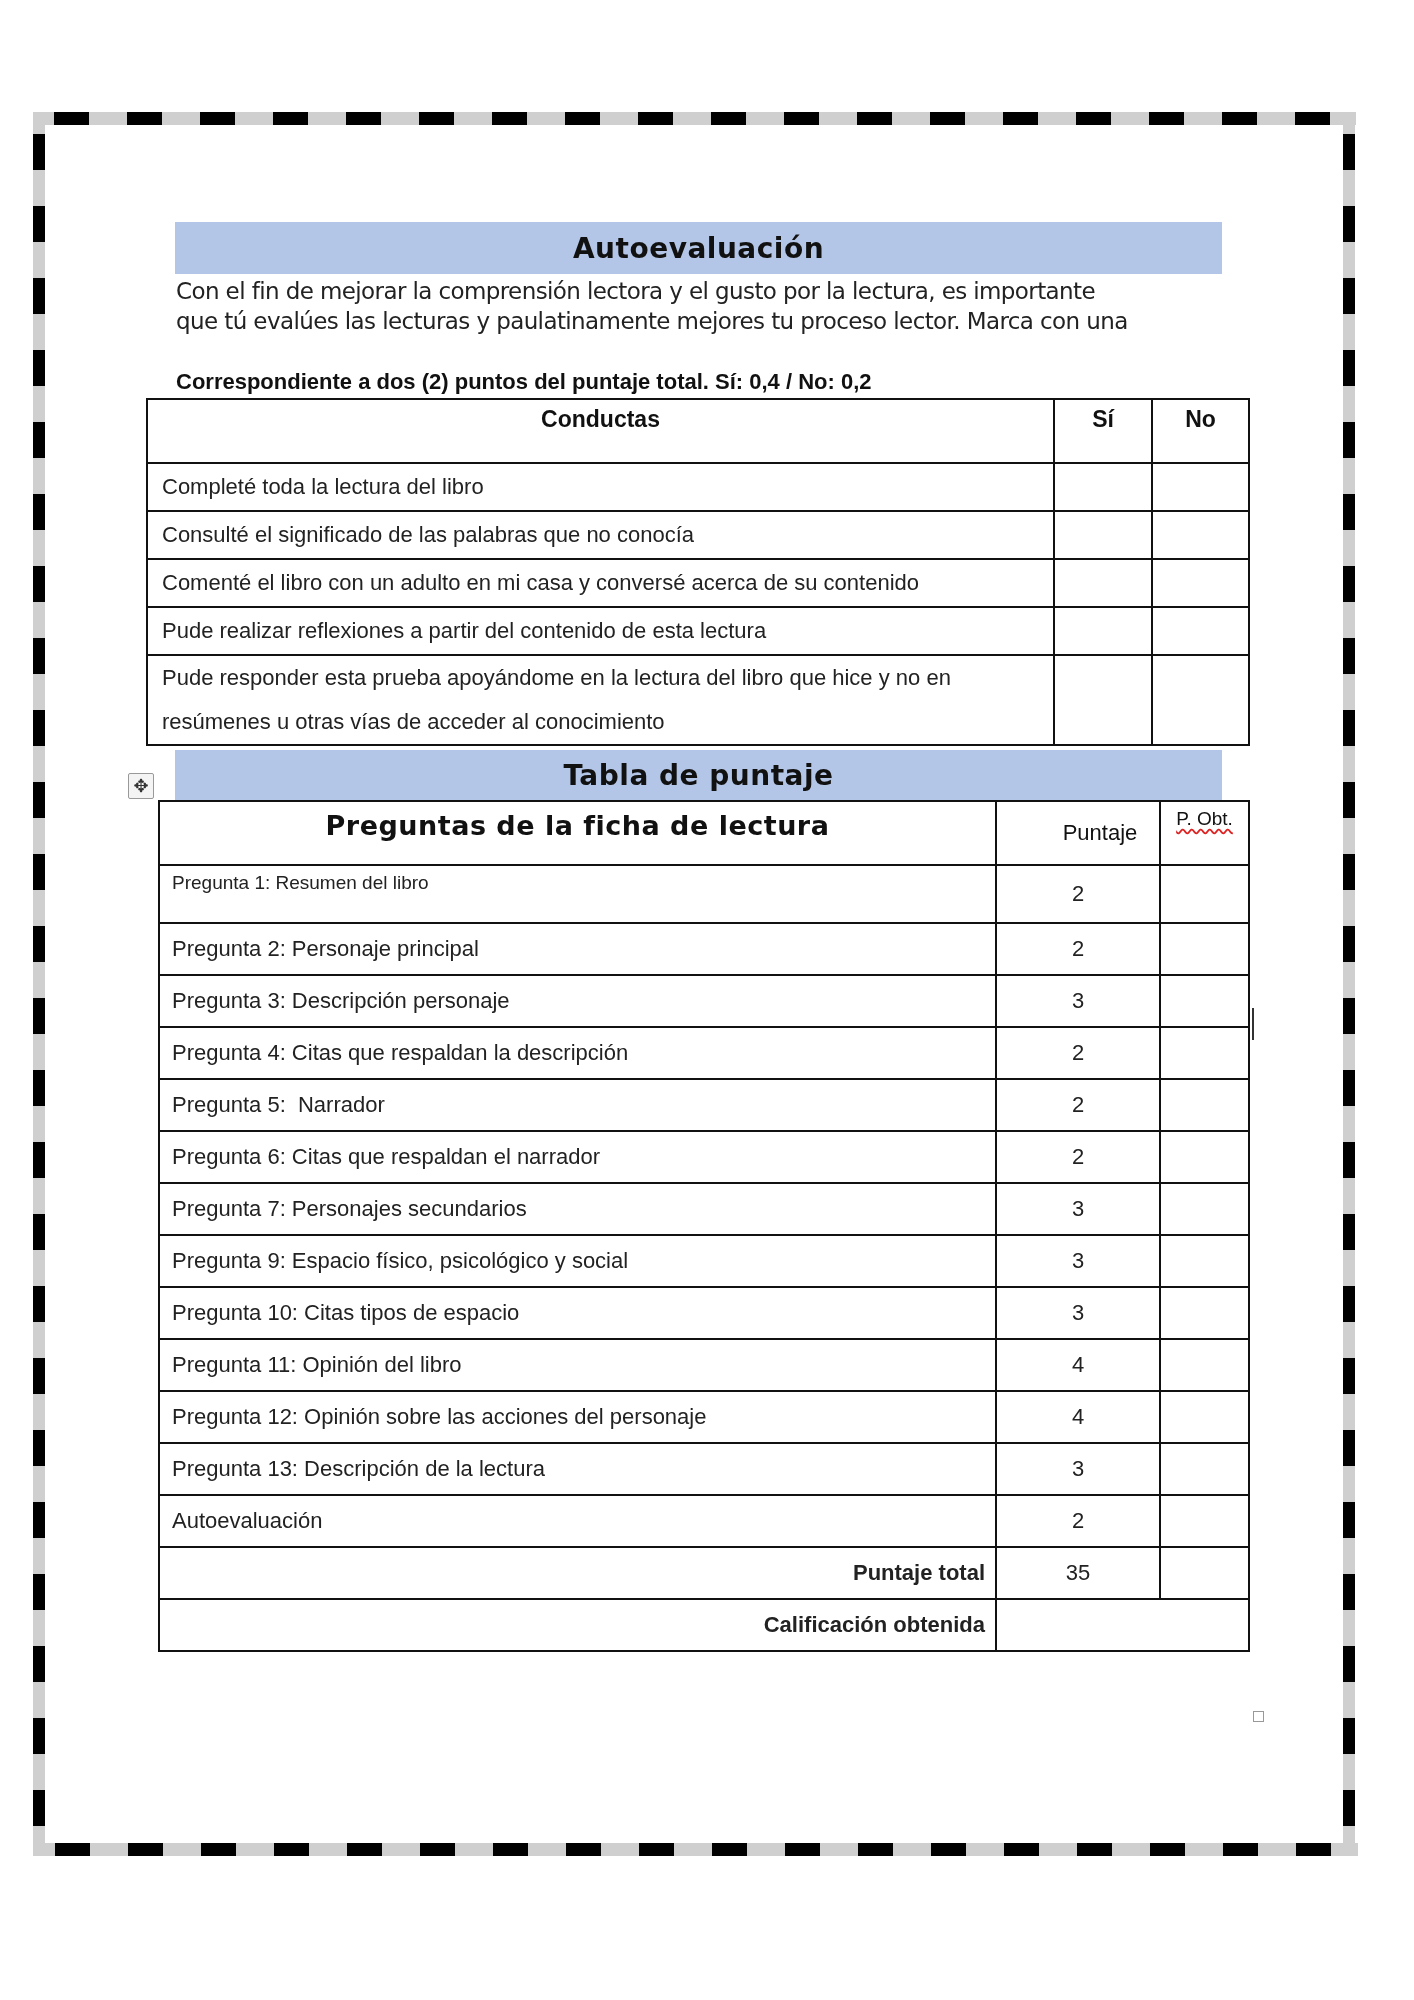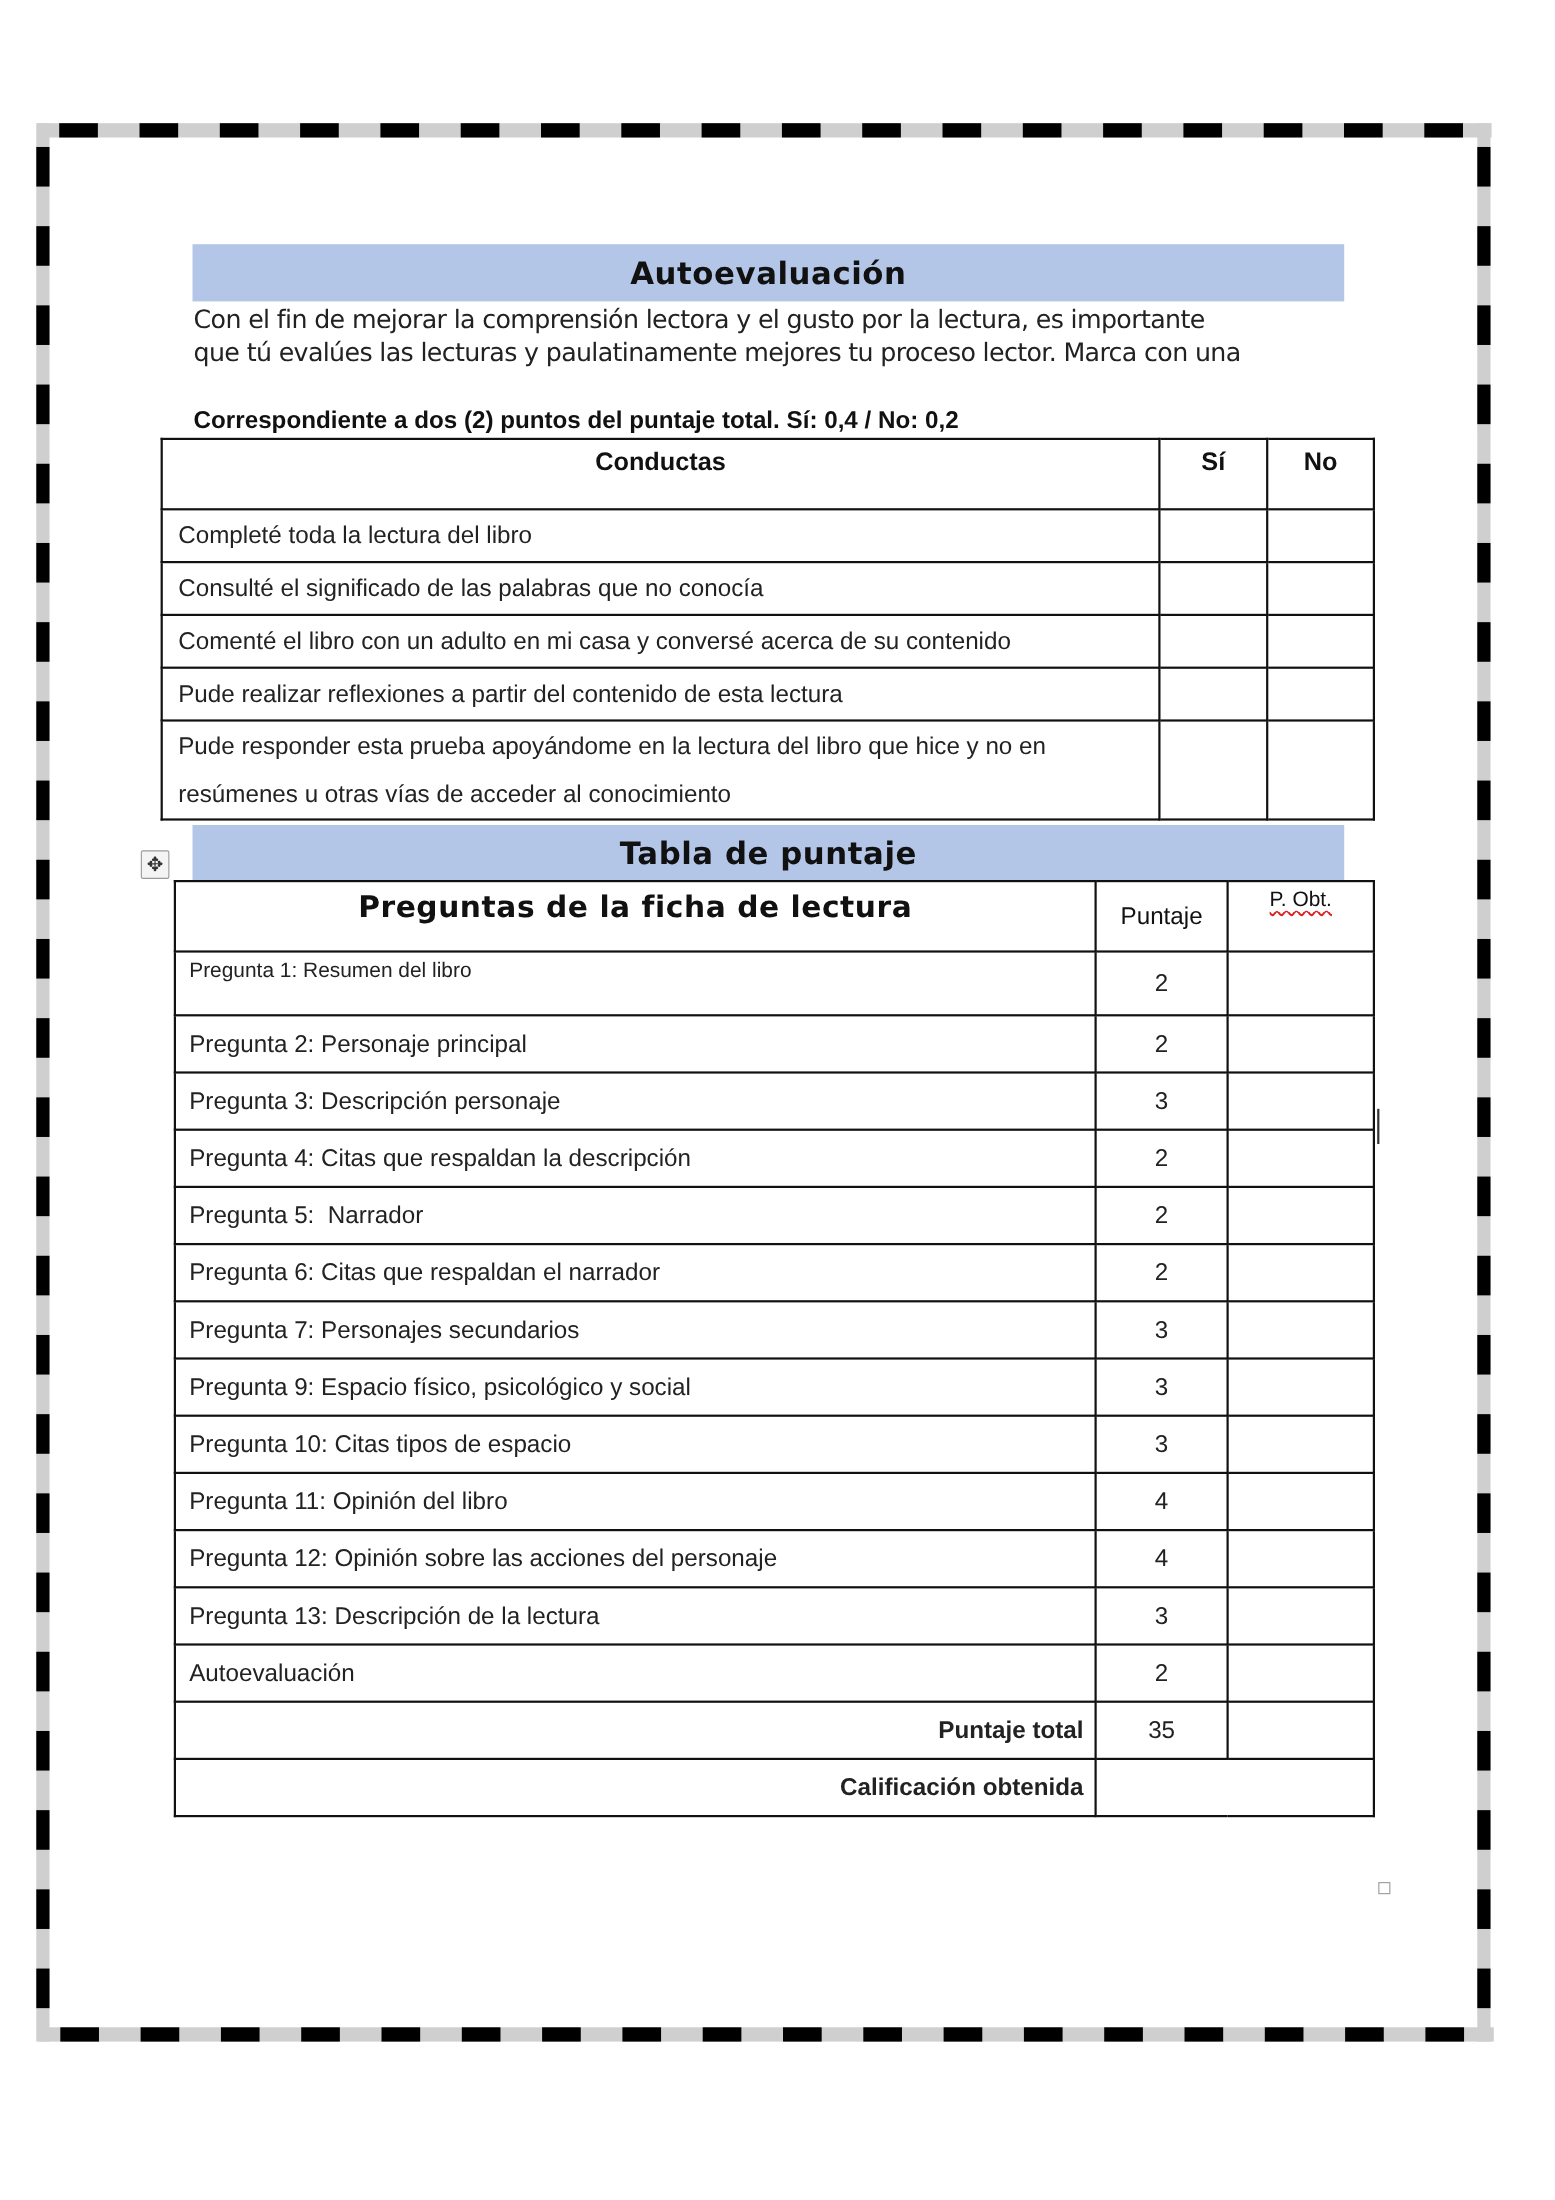--- a/index.html
+++ b/index.html
@@ -55,21 +55,21 @@
 
   #conductas { left:146px; top:398px; width:1104px; font-family:"Liberation Sans", sans-serif; }
   #conductas th { font-size:23px; font-weight:bold; vertical-align:top; padding-top:6px; height:56px; }
   #conductas td { font-size:22px; padding-left:14px; height:46px; color:#222;margin-left:32px; }
   #conductas td.long { line-height:44px; height:86px; }
   #conductas .c1 { width:905px; }
   #conductas .c2 { width:96px; }
 
   #puntaje { left:158px; top:800px; width:1092px; font-family:"Liberation Sans", sans-serif; }
   #puntaje th.q { font-family:"DejaVu Sans", sans-serif; font-weight:900; font-size:27px; height:54px; vertical-align:top; padding-top:8px; letter-spacing:0.5px; }
-  #puntaje th.p { font-weight:normal; font-size:22px; }
+  #puntaje th.p { font-weight:normal; font-size:22px;padding-left:44px; }
   #puntaje th.o { font-weight:normal; font-size:19px; vertical-align:top; padding-top:6px; }
   .squiggle { text-decoration:underline wavy #d22; text-underline-offset:3px; }
   #puntaje td { height:50px; font-size:22px; color:#222; }
   #puntaje td.q { padding-left:12px; }
   #puntaje td.q.first { font-size:19px; vertical-align:top; padding-top:6px; }
   #puntaje td.pt { text-align:center; }
   #puntaje td.right { text-align:right; padding-right:10px; font-weight:bold; }
   #puntaje .c1 { width:835px; }
   #puntaje .c2 { width:118px; }
 

